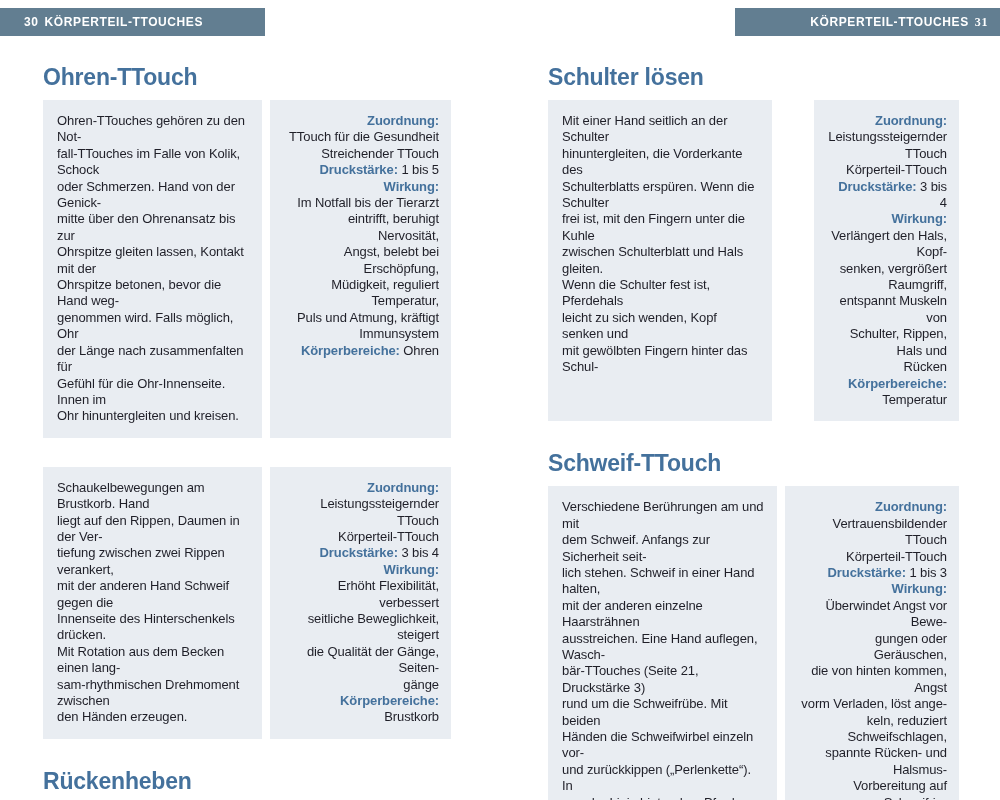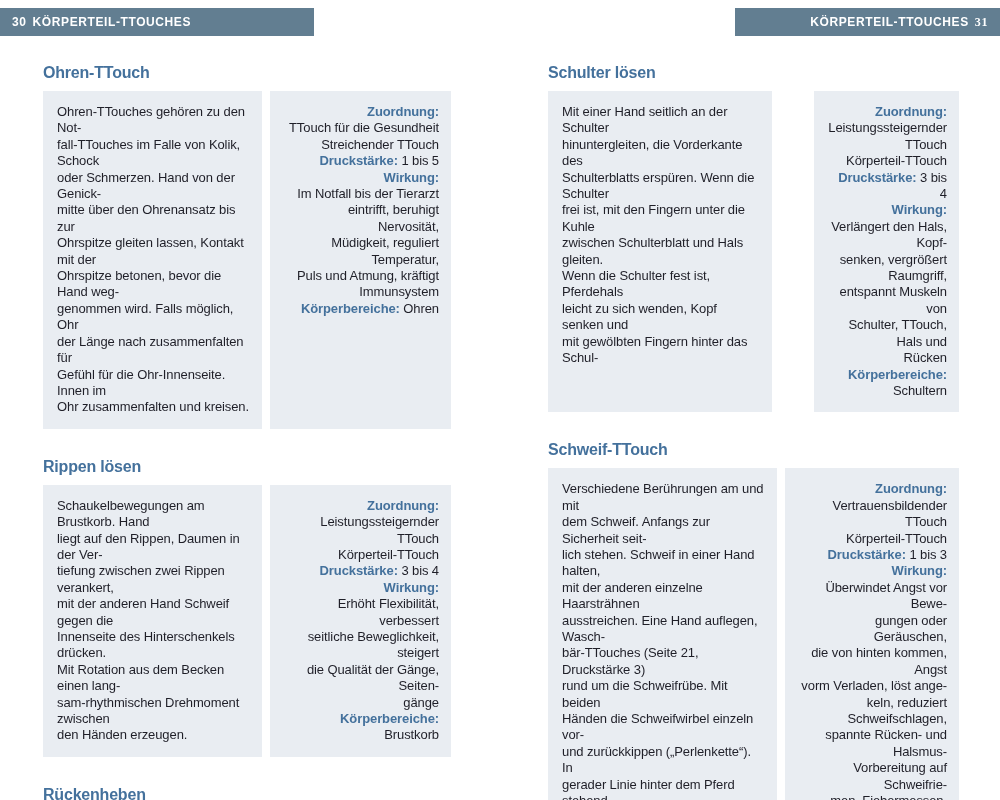--- a/index.html
+++ b/index.html
@@ -23,39 +23,39 @@
     top:8px;
     height:28px;
     background:var(--bar);
     color:#ffffff;
     font-size:12px;
     font-weight:bold;
     letter-spacing:0.6px;
     display:flex;
     align-items:center;
   }
-  .bar-left{left:0;width:314px;padding-left:12px;}
+  .bar-left{left:0;width:265px;padding-left:24px;}
   .bar-right{right:0;width:265px;justify-content:flex-end;padding-right:12px;}
   .bar .pgnum{margin:0 6px;}
   
   .spread{
     position:absolute;
     top:36px;
     left:43px;
     width:916px;
     display:flex;
     gap:97px;
   }
   .page{width:408px;padding-top:28px;}
   .page-right{width:411px;}
   
   .section{margin-bottom:29px;}
   .section h2{
     color:var(--accent);
-    font-size:16px;
+    font-size:23px;
     font-weight:bold;
     letter-spacing:-0.2px;
     margin-bottom:9px;
   }
   .boxes{
     display:flex;
     gap:8px;
     align-items:stretch;
   }
   .box{
@@ -95,40 +95,40 @@
       <div class="box box-body">
             <div class="line">Ohren-TTouches gehören zu den Not-</div>
             <div class="line">fall-TTouches im Falle von Kolik, Schock</div>
             <div class="line">oder Schmerzen. Hand von der Genick-</div>
             <div class="line">mitte über den Ohrenansatz bis zur</div>
             <div class="line">Ohrspitze gleiten lassen, Kontakt mit der</div>
             <div class="line">Ohrspitze betonen, bevor die Hand weg-</div>
             <div class="line">genommen wird. Falls möglich, Ohr</div>
             <div class="line">der Länge nach zusammenfalten für</div>
             <div class="line">Gefühl für die Ohr-Innenseite. Innen im</div>
-            <div class="line">Ohr zusammenfalten und kreisen.</div>
+            <div class="line">Ohr hinuntergleiten und kreisen.</div>
           </div>
       <div class="box box-info">
             <div class="line"><span class="lbl">Zuordnung:</span></div>
             <div class="line">TTouch für die Gesundheit</div>
             <div class="line">Streichender TTouch</div>
             <div class="line"><span class="lbl">Druckstärke:</span> 1 bis 5</div>
             <div class="line"><span class="lbl">Wirkung:</span></div>
             <div class="line">Im Notfall bis der Tierarzt</div>
             <div class="line">eintrifft, beruhigt Nervosität,</div>
+            <div class="line">Angst, belebt bei Erschöpfung,</div>
             <div class="line">Müdigkeit, reguliert Temperatur,</div>
             <div class="line">Puls und Atmung, kräftigt</div>
             <div class="line">Immunsystem</div>
             <div class="line"><span class="lbl">Körperbereiche:</span> Ohren</div>
           </div>
     </div>
   </div>
 
   <div class="section sec-rippen">
-    <h2>Rippen lösen</h2>
     <div class="boxes">
       <div class="box box-body">
             <div class="line">Schaukelbewegungen am Brustkorb. Hand</div>
             <div class="line">liegt auf den Rippen, Daumen in der Ver-</div>
             <div class="line">tiefung zwischen zwei Rippen verankert,</div>
             <div class="line">mit der anderen Hand Schweif gegen die</div>
             <div class="line">Innenseite des Hinterschenkels drücken.</div>
             <div class="line">Mit Rotation aus dem Becken einen lang-</div>
             <div class="line">sam-rhythmischen Drehmoment zwischen</div>
             <div class="line">den Händen erzeugen.</div>
@@ -169,24 +169,24 @@
           </div>
       <div class="box box-info">
             <div class="line"><span class="lbl">Zuordnung:</span></div>
             <div class="line">Leistungssteigernder TTouch</div>
             <div class="line">Körperteil-TTouch</div>
             <div class="line"><span class="lbl">Druckstärke:</span> 3 bis 4</div>
             <div class="line"><span class="lbl">Wirkung:</span></div>
             <div class="line">Verlängert den Hals, Kopf-</div>
             <div class="line">senken, vergrößert Raumgriff,</div>
             <div class="line">entspannt Muskeln von</div>
-            <div class="line">Schulter, TTouch, Hals und</div>
+            <div class="line">Schulter, Rippen, Hals und</div>
             <div class="line">Rücken</div>
             <div class="line"><span class="lbl">Körperbereiche:</span></div>
-            <div class="line">Schultern</div>
+            <div class="line">Temperatur</div>
           </div>
     </div>
   </div>
 
   <div class="section sec-schweif">
     <h2>Schweif-TTouch</h2>
     <div class="boxes">
       <div class="box box-body">
             <div class="line">Verschiedene Berührungen am und mit</div>
             <div class="line">dem Schweif. Anfangs zur Sicherheit seit-</div>

